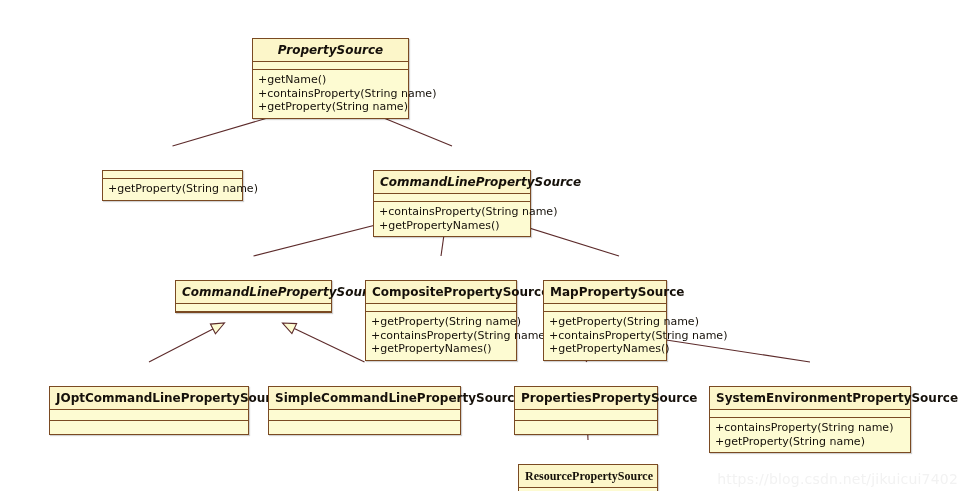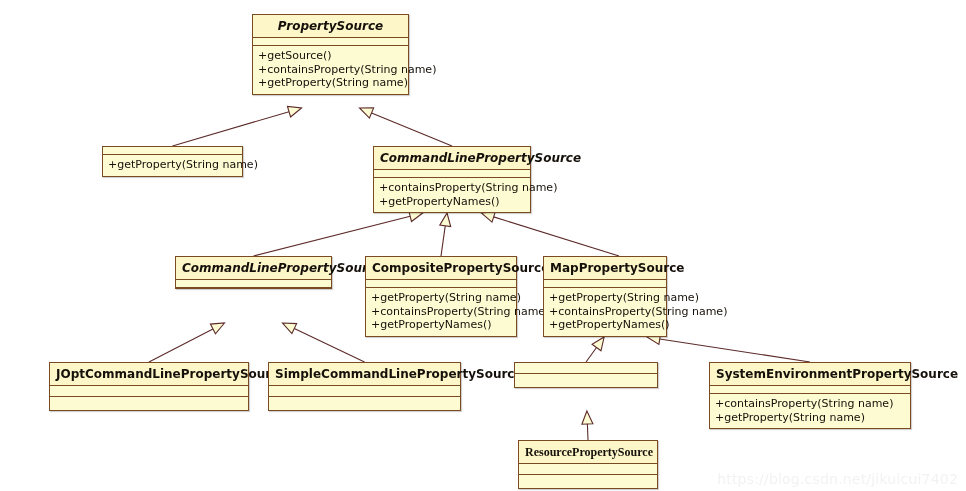--- a/index.html
+++ b/index.html
@@ -29,20 +29,21 @@
     height: 491px;
     pointer-events: none;
   }
   .uml-class {
     position: absolute;
     border: 1px solid #7a4a22;
     background: #fdfbd2;
     box-sizing: border-box;
     box-shadow: 1px 1px 1px rgba(0,0,0,0.18);
     z-index: 3;
+    margin-top: 24px;
   }
   .uml-title {
     text-align: center;
     font-size: 12px;
     font-weight: bold;
     color: #15100a;
     padding: 4px 6px 4px 6px;
     background: #fcf6c9;
     border-bottom: 1px solid #7a4a22;
     line-height: 14px;
@@ -130,21 +131,21 @@
         <line x1="588" y1="440" x2="587.3927491010053" y2="423.9906581174111" stroke="#5c2a2a" stroke-width="1.1"></line>
         <polygon points="586.9000000000001,411 592.8887967660638,423.7821873439089 581.8967014359467,424.1991288909133" fill="#fdfbd2" stroke="#5c2a2a" stroke-width="1.1" stroke-linejoin="miter"></polygon>
       </g>
     </svg>
 
   <div id="classes-layer">
       <div class="uml-class" style="left: 252px; top: 14px; width: 157px;">
         <div class="uml-title abstract">PropertySource</div>
         <div class="uml-attrs"></div>
         <div class="uml-methods">
-          <div class="uml-method">+getSource()</div>
+          <div class="uml-method">+getName()</div>
           <div class="uml-method">+containsProperty(String name)</div>
           <div class="uml-method">+getProperty(String name)</div>
         </div>
       </div>
       <div class="uml-class" style="left: 102px; top: 146px; width: 141px;">
         <div class="uml-attrs"></div>
         <div class="uml-methods">
           <div class="uml-method">+getProperty(String name)</div>
         </div>
       </div>
@@ -182,20 +183,21 @@
         <div class="uml-title">JOptCommandLinePropertySource</div>
         <div class="uml-attrs tall"></div>
         <div class="uml-methods empty"></div>
       </div>
       <div class="uml-class" style="left: 268px; top: 362px; width: 193px;">
         <div class="uml-title">SimpleCommandLinePropertySource</div>
         <div class="uml-attrs tall"></div>
         <div class="uml-methods empty"></div>
       </div>
       <div class="uml-class" style="left: 514px; top: 362px; width: 144px;">
+        <div class="uml-title">PropertiesPropertySource</div>
         <div class="uml-attrs tall"></div>
         <div class="uml-methods empty"></div>
       </div>
       <div class="uml-class" style="left: 709px; top: 362px; width: 202px;">
         <div class="uml-title">SystemEnvironmentPropertySource</div>
         <div class="uml-attrs"></div>
         <div class="uml-methods">
           <div class="uml-method">+containsProperty(String name)</div>
           <div class="uml-method">+getProperty(String name)</div>
         </div>

